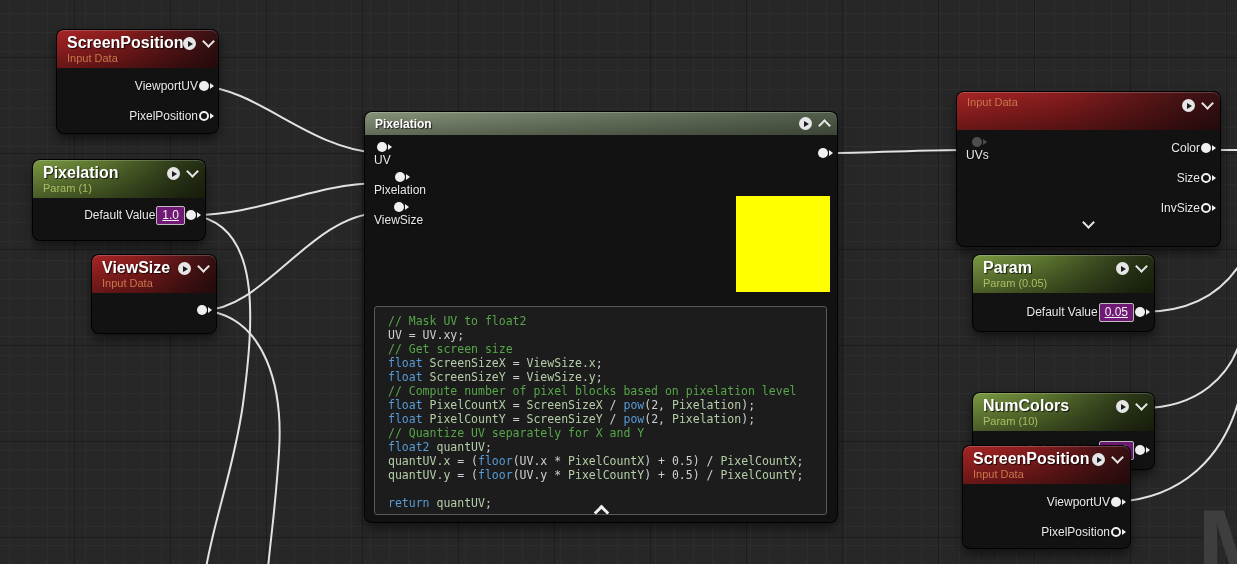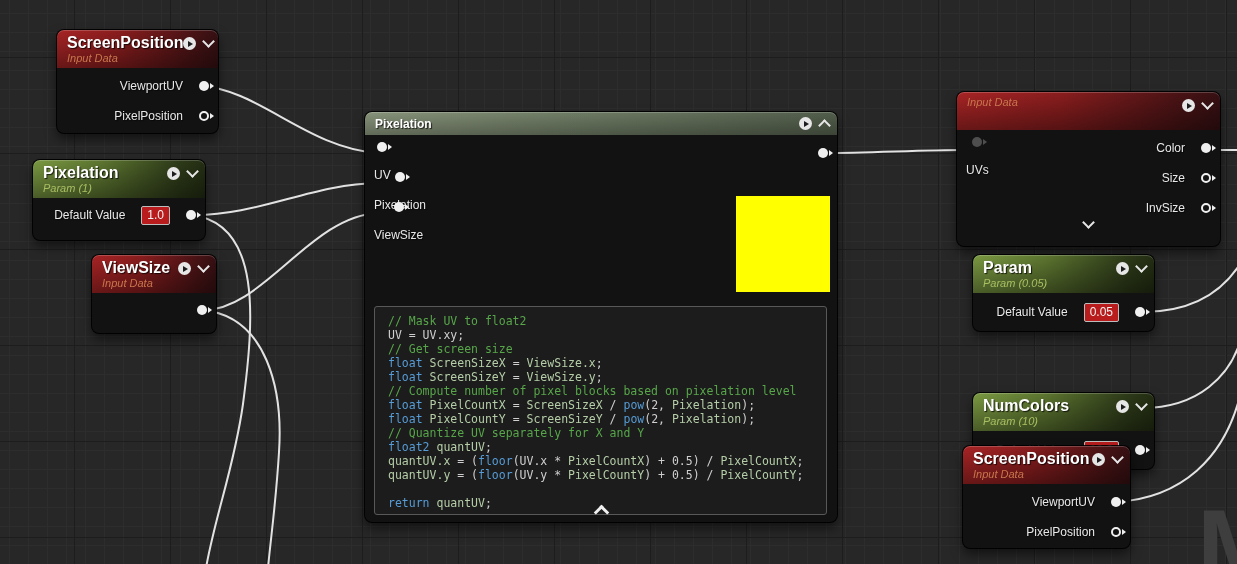--- a/index.html
+++ b/index.html
@@ -23,51 +23,51 @@
   svg.wires{position:absolute;left:0;top:0;pointer-events:none;}
   svg.wires path{fill:none;stroke:#e2e2e2;stroke-width:2;stroke-linecap:round;}
 
   .node{position:absolute;border-radius:7px;background:#121212;
     box-shadow:0 6px 12px rgba(0,0,0,.55),0 0 0 1px rgba(0,0,0,.9);}
   .hdr{height:38px;border-radius:7px 7px 0 0;display:flex;justify-content:space-between;
     align-items:flex-start;padding:4px 8px 0 10px;box-sizing:border-box;
     box-shadow:inset 0 1px 0 rgba(255,255,255,.20);}
   .hdr.slim{height:23px;padding-top:0;align-items:center;}
   .hdr-title{font-size:16px;font-weight:bold;color:#fff;text-shadow:1px 1px 1px rgba(0,0,0,.75);white-space:nowrap;}
-  .hdr-sub{font-size:11px;font-style:italic;margin-top:0px;white-space:nowrap;}
+  .hdr-sub{font-size:11px;margin-top:0px;white-space:nowrap;}
   .hdr-red{background:linear-gradient(rgba(0,0,0,0),rgba(0,0,0,.38)),
            linear-gradient(90deg,#a82425 0%,#8a1d1e 40%,#4a1315 85%,#371013 100%);}
   .hdr-red .hdr-sub{color:#c8764d;}
   .hdr-green{background:linear-gradient(rgba(0,0,0,0),rgba(0,0,0,.40)),
            linear-gradient(90deg,#7b9a42 0%,#5d7630 40%,#2e3b19 85%,#242e13 100%);}
   .hdr-green .hdr-sub{color:#aabf63;}
   .hdr-sage{background:linear-gradient(rgba(0,0,0,0),rgba(0,0,0,.28)),
            linear-gradient(90deg,#87937a 0%,#6e7b64 45%,#525e4b 100%);}
   .icons{display:flex;align-items:center;gap:8px;margin-top:3px;flex:none;}
   .hdr.slim .icons{margin-top:0;}
   .play{width:13px;height:13px;border-radius:50%;background:#e6e6e6;position:relative;flex:none;}
   .play::after{content:'';position:absolute;left:5px;top:3.5px;
     border-left:5px solid #1c1c1c;border-top:3px solid transparent;border-bottom:3px solid transparent;}
   .chev{width:7px;height:7px;border-right:2px solid #e6e6e6;border-bottom:2px solid #e6e6e6;flex:none;}
   .chev.down{transform:rotate(45deg);margin-top:-4px;}
   .chev.up{transform:rotate(-135deg);margin-top:4px;}
   .body{position:relative;}
-  .row{position:absolute;height:22px;display:flex;align-items:center;gap:16px;
+  .row{position:absolute;height:22px;display:flex;align-items:center;gap:1px;
     font-size:12px;color:#e8e8e8;text-shadow:1px 1px 1px rgba(0,0,0,.6);white-space:nowrap;}
   .row.out{right:9px;}
   .row.in{left:9px;flex-direction:column;}
   .pin{width:10px;height:10px;border-radius:50%;background:#f0f0f0;position:relative;flex:none;}
   .pin::after{content:'';position:absolute;right:-5px;top:2px;
     border-left:4px solid #f0f0f0;border-top:3px solid transparent;border-bottom:3px solid transparent;}
   .pin.hollow{background:transparent;border:2px solid #f0f0f0;width:6px;height:6px;}
   .pin.hollow::after{right:-7px;top:0;}
   .pin.gray{background:#4e4e4e;}
   .pin.gray::after{border-left-color:#4e4e4e;}
-  .vbox{border:1px solid #bdbdbd;border-radius:2px;background:#b91c1c;
-    padding:0 5px;height:17px;line-height:17px;font-size:12px;color:#f2f2f2;text-shadow:none;}
+  .vbox{border:1px solid #bdbdbd;border-radius:2px;background:#701a75;
+    padding:0 5px;height:17px;line-height:17px;font-size:12px;color:#f2f2f2;text-shadow:none;text-decoration:underline;}
   .preview{position:absolute;}
   .code{position:absolute;background:#1c1c1c;border:1px solid #585858;border-radius:3px;
     padding:7px 0 0 13px;font-family:"DejaVu Sans Mono",monospace;font-size:11.5px;
     line-height:14px;white-space:pre;overflow:hidden;box-sizing:border-box;}
   .tok-c{color:#57a64a;} .tok-k{color:#569cd6;} .tok-i{color:#b5cea8;} .tok-p{color:#cfcfcf;}
   .node-expand{position:absolute;left:0;right:0;display:flex;justify-content:center;}
 </style>
 </head>
 <body>
 

